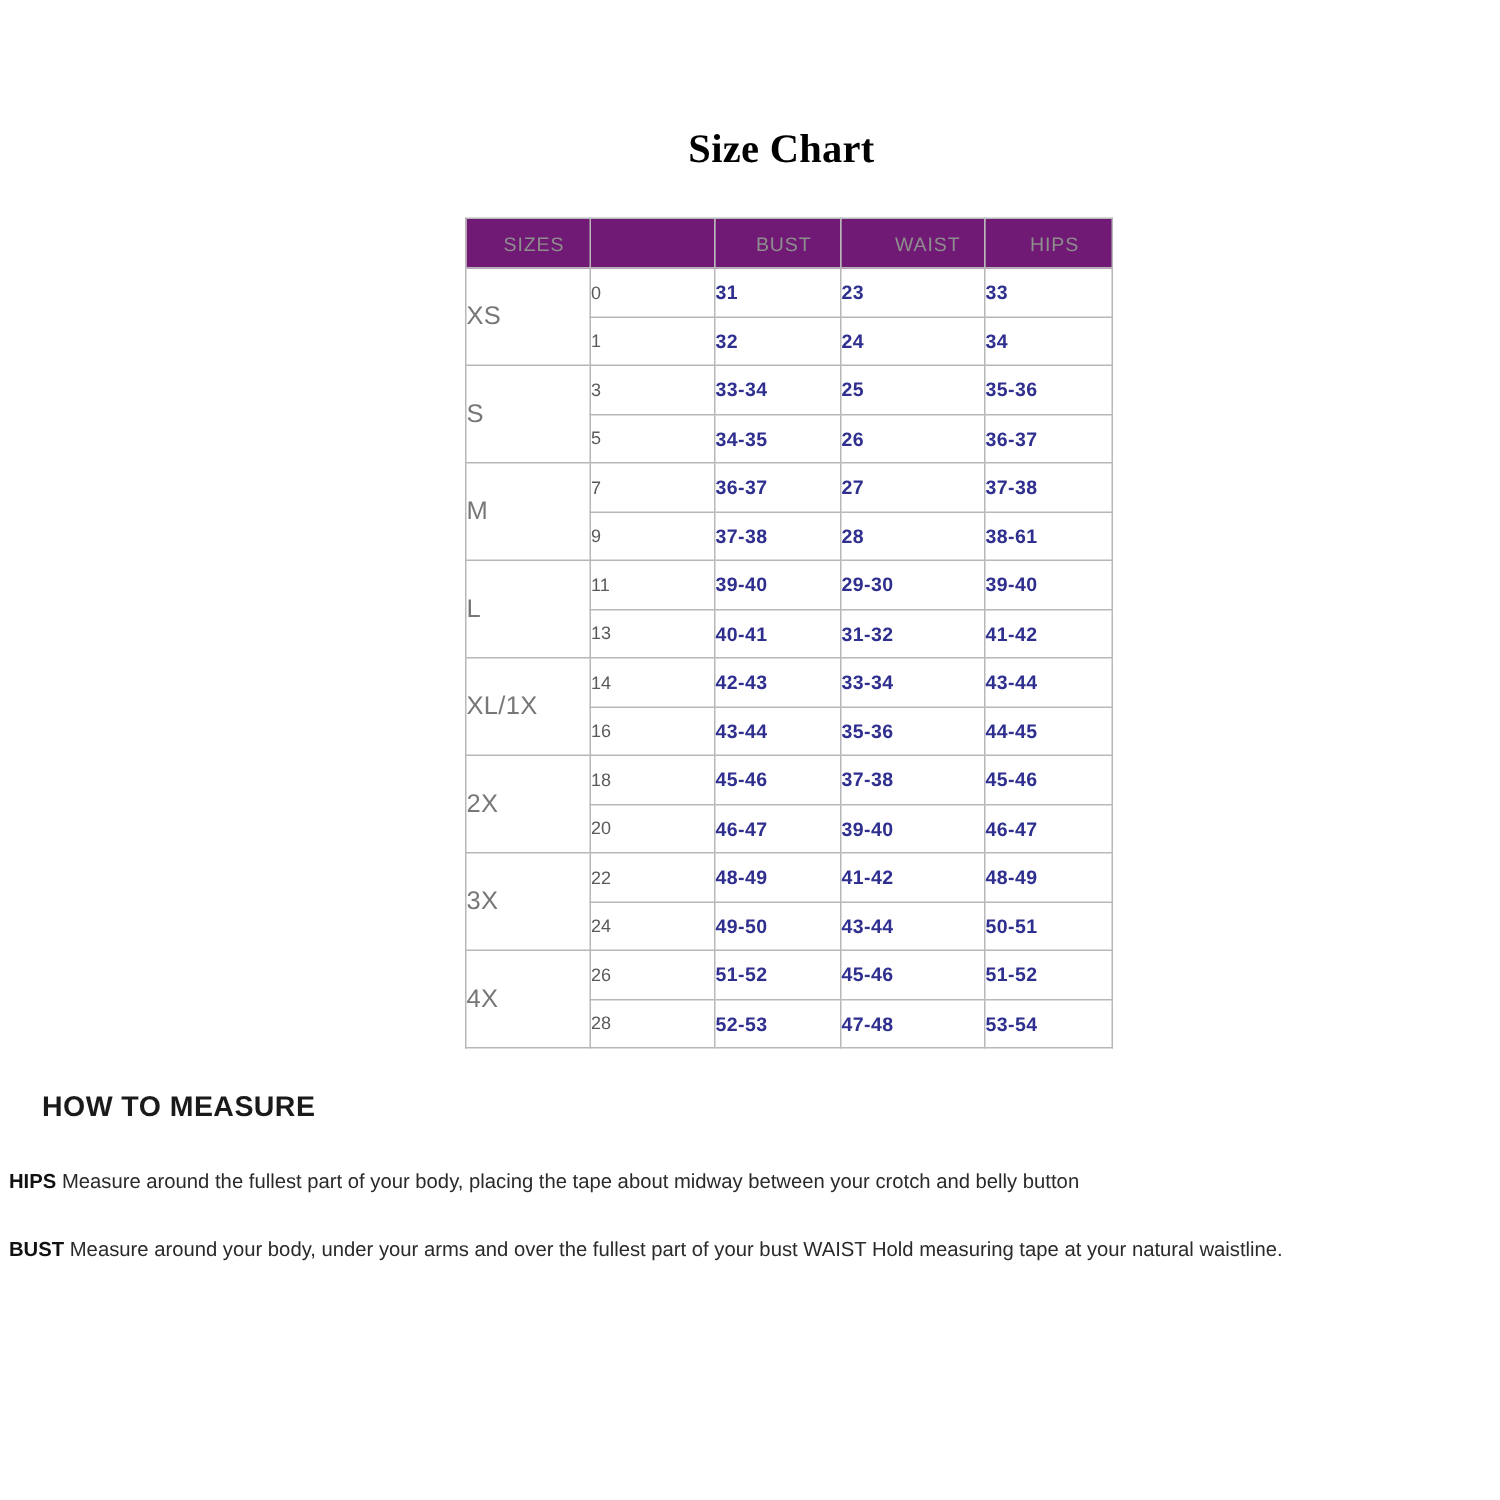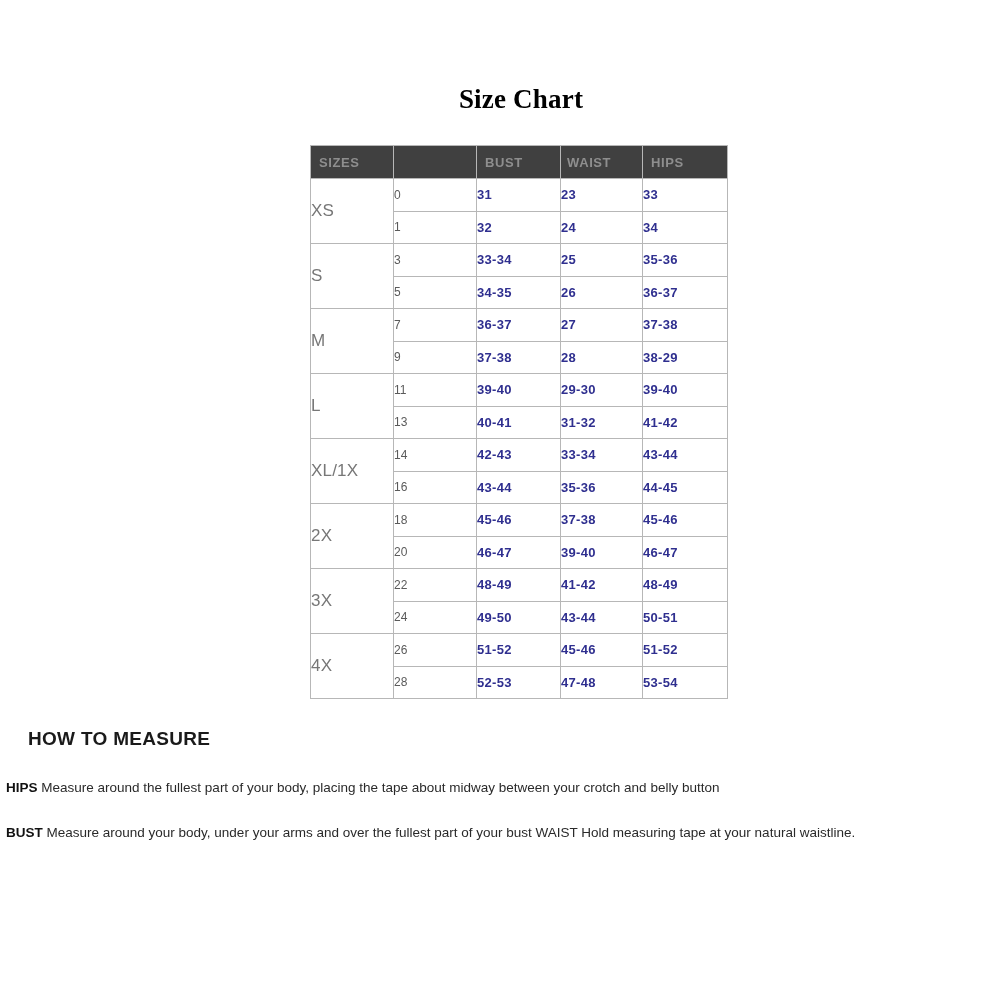--- a/index.html
+++ b/index.html
@@ -48,33 +48,33 @@
     table-layout: fixed;
   }
 
   table.size-table td, table.size-table th {
     border: 1px solid #b7b7b7;
     padding: 0;
     vertical-align: middle;
   }
 
   thead th {
-    background: #404040;
+    background: #701a75;
     height: 32px;
     color: #8e8e8e;
     font-size: 13px;
-    font-weight: bold;
-    text-align: left;
+    font-weight: normal;
+    text-align: center;
     letter-spacing: 0.6px;
     border: 1px solid #8bd418;
   }
   thead th.h-sizes { padding-left: 8px; width: 74px; }
   thead th.h-num   { width: 74px; padding-left: 8px; }
   thead th.h-bust  { width: 75px; padding-left: 8px; }
-  thead th.h-waist { width: 75px; padding-left: 6px; margin-top: 48px; }
+  thead th.h-waist { width: 75px; padding-left: 20px; margin-top: 48px; }
   thead th.h-hips  { width: 76px; padding-left: 8px; }
 
   td.size-cell {
     color: #777777;
     font-size: 17px;
     font-weight: normal;
     padding-left: 8px;
     width: 74px;
     letter-spacing: 0.2px;
   }
@@ -175,21 +175,21 @@
           <td class="size-cell" rowspan="2">M</td>
           <td class="num-cell">7</td>
           <td class="meas-cell">36-37</td>
           <td class="meas-cell">27</td>
           <td class="meas-cell">37-38</td>
         </tr>
         <tr>
           <td class="num-cell">9</td>
           <td class="meas-cell">37-38</td>
           <td class="meas-cell">28</td>
-          <td class="meas-cell">38-29</td>
+          <td class="meas-cell">38-61</td>
         </tr>
 
         <tr>
           <td class="size-cell" rowspan="2">L</td>
           <td class="num-cell">11</td>
           <td class="meas-cell">39-40</td>
           <td class="meas-cell">29-30</td>
           <td class="meas-cell">39-40</td>
         </tr>
         <tr>

